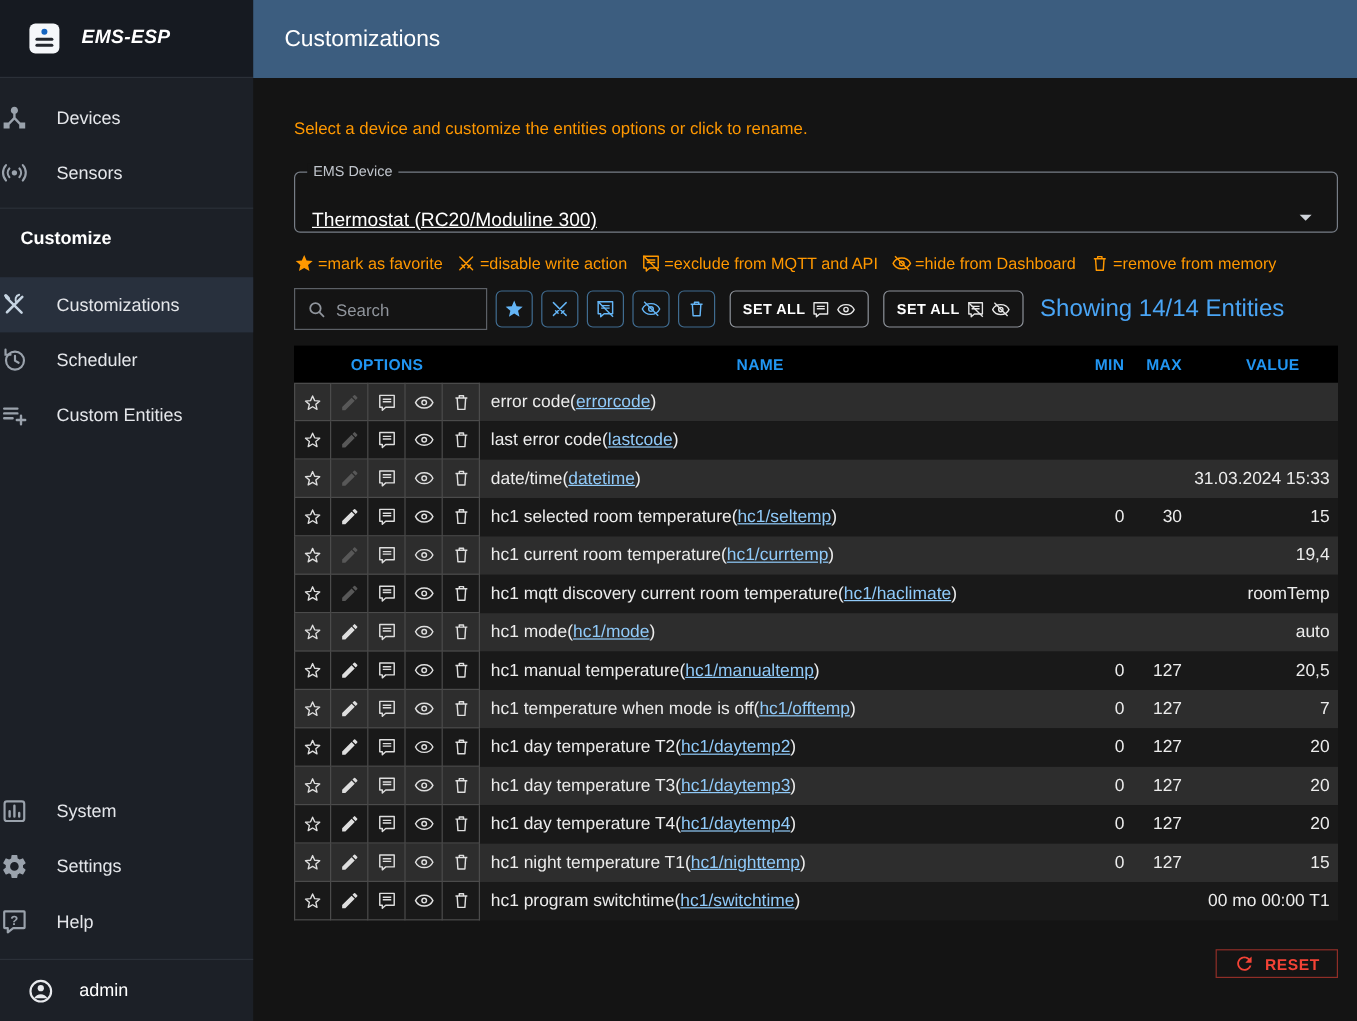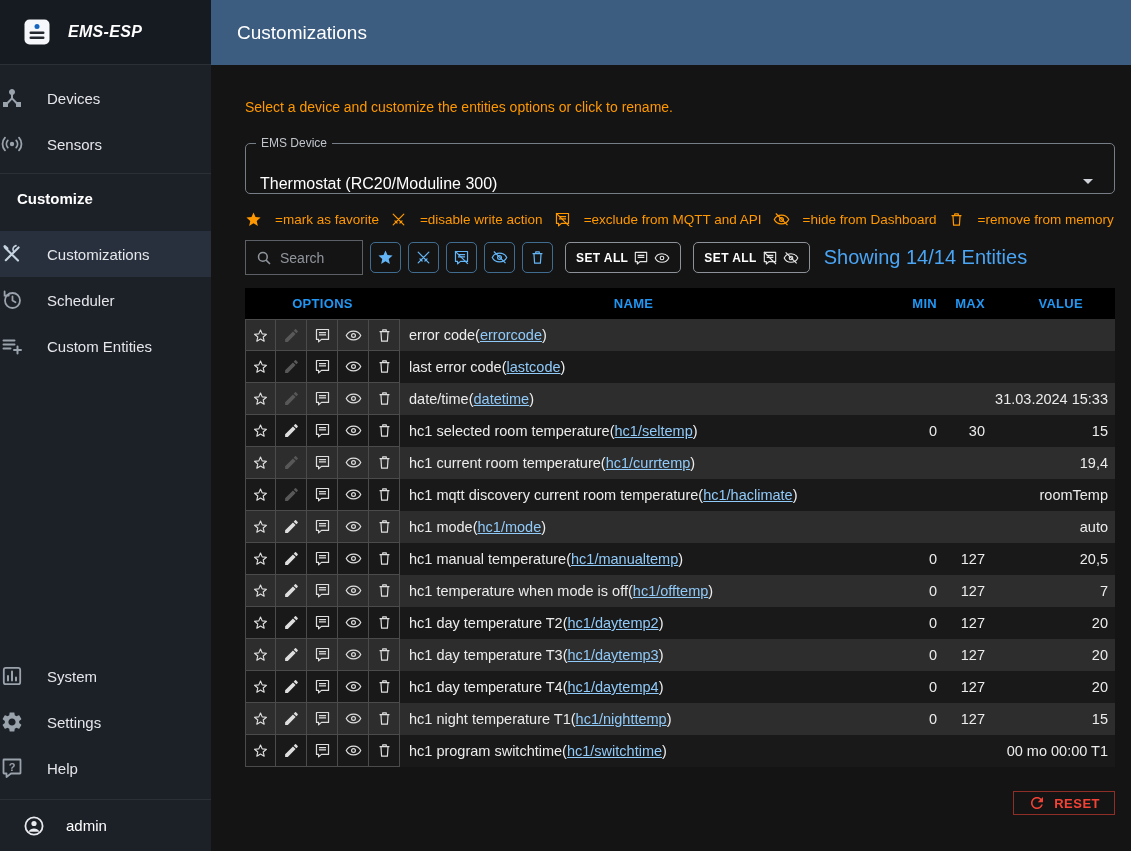--- a/index.html
+++ b/index.html
@@ -33,32 +33,32 @@
   .appbar { height:65px; background:#3c5d7f; display:flex; align-items:center;
     padding-left:26px; color:#ffffff; font-size:19px; font-weight:500; flex-shrink:0; }
   .content { flex:1; padding:0 16px 0 34px; }
 
   .instruction { margin-top:34px; color:#ff9800; font-size:14px; }
 
   .select-box { margin-top:28px; position:relative; border:1px solid #777d86; border-radius:5px;
     height:51px; display:flex; align-items:flex-end; padding:0 14px; cursor:pointer;gap:28px; }
   .select-label { position:absolute; top:-8px; left:10px; background:#141414; padding:0 5px;
     font-size:12px; color:#c0c5cc; }
-  .select-value { color:#ffffff; font-size:16px; flex:1; }
+  .select-value { color:#ffffff; font-size:16px; flex:1;text-decoration:underline; }
   .select-caret { width:24px; height:24px; color:#cfd3d9; display:inline-flex; }
   .select-caret svg { width:24px; height:24px; }
 
   .legend { margin-top:17px; display:flex; align-items:center; gap:11px;
     color:#ff9800; font-size:13.5px; white-space:nowrap; }
-  .legend-item { display:flex; align-items:center; gap:13px; }
+  .legend-item { display:flex; align-items:center; gap:3px; }
   .licon { width:17px; height:17px; color:#ff9800; display:inline-flex; }
   .licon svg { width:17px; height:17px; }
 
   .toolbar { margin-top:12px; display:flex; align-items:center; }
-  .search { width:118px; height:35px; border:1px solid #5c6066; border-radius:0;
+  .search { width:161px; height:35px; border:1px solid #5c6066; border-radius:0;
     display:flex; align-items:center; padding:0 9px; gap:7px; }
   .sicon { width:18px; height:18px; color:#90959c; display:inline-flex; flex-shrink:0; }
   .sicon svg { width:18px; height:18px; }
   .search input { background:transparent; border:none; outline:none; color:#e8e8e8;
     font-size:14px; width:100%; font-family:inherit; }
   .search input::placeholder { color:#90959c; }
   .filter-btn { width:31px; height:31px; border:1px solid rgba(100,181,246,.55); border-radius:5px;
     background:transparent; color:#64b5f6; display:flex; align-items:center; justify-content:center;
     cursor:pointer; margin-left:7px; }
   .filter-btn svg { width:17px; height:17px; }

